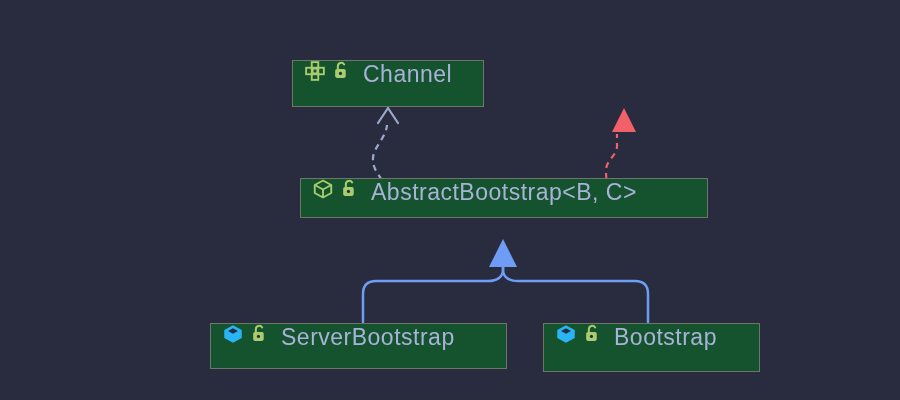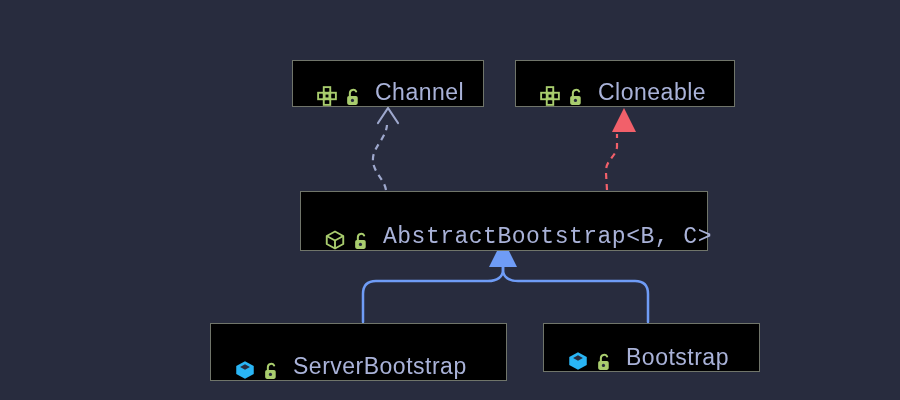--- a/index.html
+++ b/index.html
@@ -15,25 +15,25 @@
     background: #282c3e;
   }
   .edges {
     position: absolute;
     left: 0; top: 0;
     width: 900px; height: 400px;
   }
   .node {
     position: absolute;
     display: flex;
-    align-items: flex-end;
+    align-items: flex-start;
     box-sizing: border-box;
-    background: #000000;
+    background: #14532d;
     border: 1.5px solid #70756a;
-    padding-left: 24px;
+    padding-left: 12px;
     cursor: default;
   }
   .node .type-icon { width: 20px; height: 20px; flex: 0 0 auto; display: block; }
   .node .lock-icon { width: 16px; height: 18px; flex: 0 0 auto; margin-left: 8px; display: block; }
   .node .label {
     margin-left: 14px;
     padding-right: 14px;
     color: #a9b2d8;
     font-size: 23px;
     letter-spacing: 0.5px;
@@ -77,54 +77,37 @@
       </g>
     </svg>
     <svg class="lock-icon" viewBox="0 0 14 16">
       <path d="M4.2 7 V4.6 A3 3 0 0 1 9.8 3.1" fill="none" stroke="#a9cd6e" stroke-width="1.8" stroke-linecap="round"></path>
       <rect x="1.8" y="7" width="9.4" height="8" rx="1.6" fill="#a9cd6e"></rect>
       <circle cx="6.5" cy="11" r="1.4" fill="#282c3e"></circle>
     </svg>
     <span class="label">Channel</span>
   </div>
 
-  <div class="node" style="left:515px; top:60px; width:220px; height:47px;">
-    <svg class="type-icon" viewBox="0 0 16 16">
-      <g fill="none" stroke="#a9cd6e" stroke-width="1.5">
-        <rect x="5.4" y="0.9" width="5.2" height="5.2"></rect>
-        <rect x="0.9" y="5.4" width="5.2" height="5.2"></rect>
-        <rect x="5.4" y="5.4" width="5.2" height="5.2"></rect>
-        <rect x="9.9" y="5.4" width="5.2" height="5.2"></rect>
-        <rect x="5.4" y="9.9" width="5.2" height="5.2"></rect>
-      </g>
-    </svg>
-    <svg class="lock-icon" viewBox="0 0 14 16">
-      <path d="M4.2 7 V4.6 A3 3 0 0 1 9.8 3.1" fill="none" stroke="#a9cd6e" stroke-width="1.8" stroke-linecap="round"></path>
-      <rect x="1.8" y="7" width="9.4" height="8" rx="1.6" fill="#a9cd6e"></rect>
-      <circle cx="6.5" cy="11" r="1.4" fill="#282c3e"></circle>
-    </svg>
-    <span class="label">Cloneable</span>
-  </div>
 
-  <div class="node" style="left:300px; top:191px; width:408px; height:60px;font-family:Liberation Mono, monospace;">
+  <div class="node" style="left:300px; top:178px; width:408px; height:40px;">
     <svg class="type-icon" viewBox="0 0 16 16">
       <g fill="none" stroke="#a9cd6e" stroke-width="1.5" stroke-linejoin="round">
         <path d="M8 1.2 L14.6 4.8 V11.2 L8 14.8 L1.4 11.2 V4.8 Z"></path>
         <path d="M1.4 4.8 L8 8.4 L14.6 4.8 M8 8.4 V14.8"></path>
       </g>
     </svg>
     <svg class="lock-icon" viewBox="0 0 14 16">
       <path d="M4.2 7 V4.6 A3 3 0 0 1 9.8 3.1" fill="none" stroke="#a9cd6e" stroke-width="1.8" stroke-linecap="round"></path>
       <rect x="1.8" y="7" width="9.4" height="8" rx="1.6" fill="#a9cd6e"></rect>
       <circle cx="6.5" cy="11" r="1.4" fill="#282c3e"></circle>
     </svg>
     <span class="label">AbstractBootstrap&lt;B, C&gt;</span>
   </div>
 
-  <div class="node" style="left:210px; top:323px; width:297px; height:58px;">
+  <div class="node" style="left:210px; top:323px; width:297px; height:46px;">
     <svg class="type-icon" viewBox="0 0 16 16">
       <path d="M8 1 L15 4.8 V11.2 L8 15 L1 11.2 V4.8 Z" fill="#29b5f5"></path>
       <path d="M8 3.3 L11.9 5.5 L8 7.7 L4.1 5.5 Z" fill="#282c3e"></path>
     </svg>
     <svg class="lock-icon" viewBox="0 0 14 16">
       <path d="M4.2 7 V4.6 A3 3 0 0 1 9.8 3.1" fill="none" stroke="#a9cd6e" stroke-width="1.8" stroke-linecap="round"></path>
       <rect x="1.8" y="7" width="9.4" height="8" rx="1.6" fill="#a9cd6e"></rect>
       <circle cx="6.5" cy="11" r="1.4" fill="#282c3e"></circle>
     </svg>
     <span class="label">ServerBootstrap</span>

